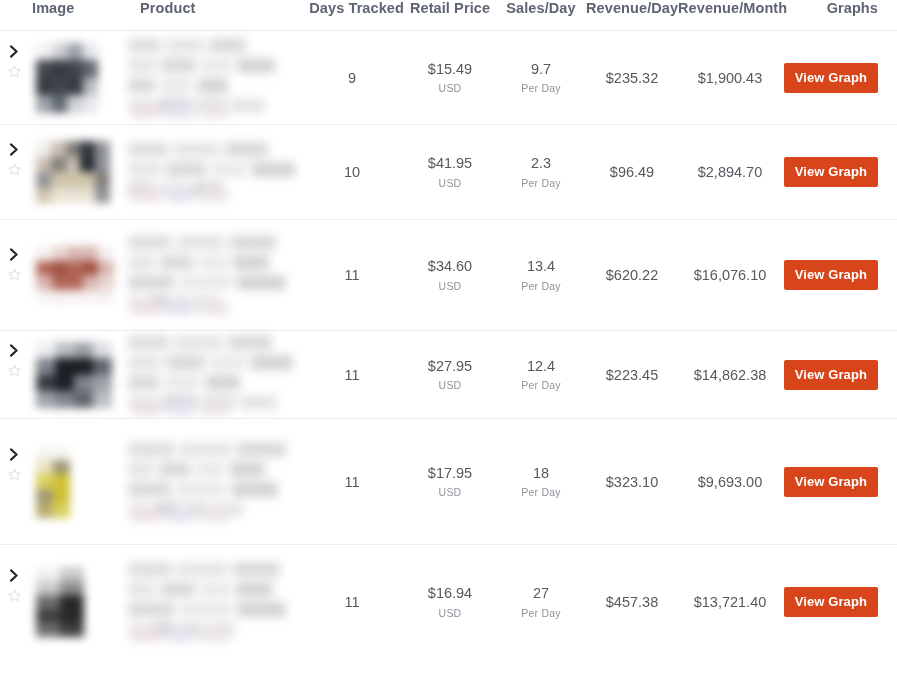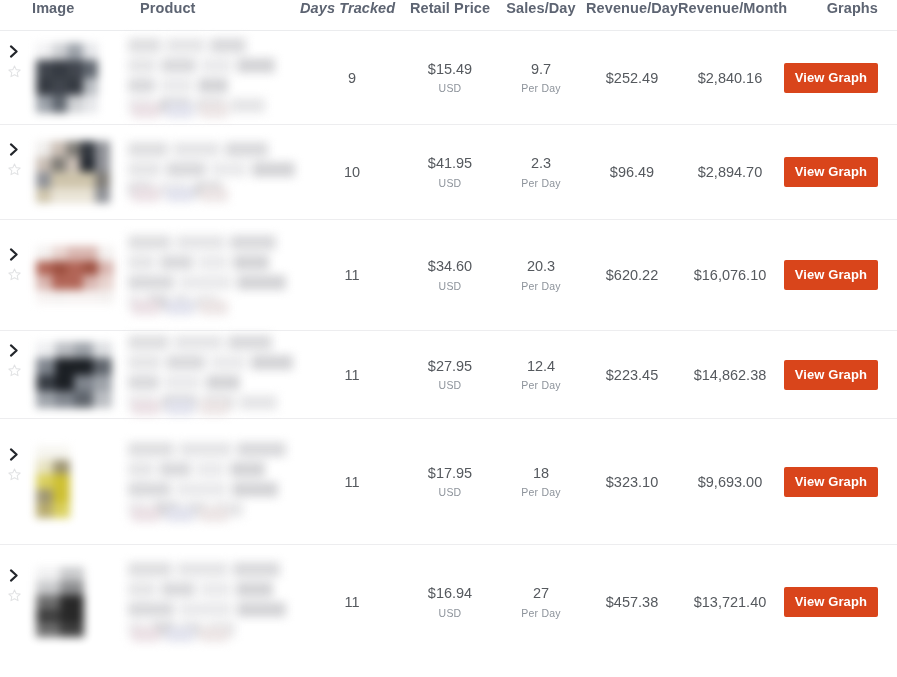--- a/index.html
+++ b/index.html
@@ -36,21 +36,21 @@
     vertical-align: bottom;
     white-space: nowrap;
     letter-spacing: .1px;
   }
   thead tr {
     border-bottom: 1px solid #ebecee;
   }
 
   .th-image    { width: 96px;  text-align: left;  padding-left: 32px; }
   .th-product  { width: 160px; text-align: left;  padding-left: 12px; }
-  .th-days     { width: 104px; text-align: left; font-style: italic;}
+  .th-days     { width: 104px; text-align: right;}
   .th-retail   { width: 92px;  text-align: center;}
   .th-sales    { width: 90px;  text-align: center;}
   .th-revday   { width: 92px;  text-align: center;}
   .th-revmonth { width: 104px; text-align: center;}
   .th-graphs   { width: 96px;  text-align: right; padding-right: 14px;}
   .th-actions  { width: 86px;  text-align: right; padding-right: 12px;}
 
   
   tbody tr {
     border-bottom: 1px solid #ededef;
@@ -245,22 +245,22 @@
           </td>
           <td class="num">9</td>
           <td>
             <div class="price-main">$15.49</div>
             <div class="price-sub">USD</div>
           </td>
           <td>
             <div class="price-main">9.7</div>
             <div class="price-sub">Per Day</div>
           </td>
-          <td class="money">$252.49</td>
-          <td class="money">$2,840.16</td>
+          <td class="money">$235.32</td>
+          <td class="money">$1,900.43</td>
           <td class="cell-graphs"><button class="btn-view-graph" style="background: rgb(217, 69, 27);">View Graph</button></td>
           <td class="cell-actions"></td>
         </tr>
         <tr style="height: 95px;">
           <td class="cell-toggle">
             <div class="toggle-stack">
               <div class="chev-col">
                 <span class="chev-icon"><svg width="11" height="13" viewBox="0 0 11 13" aria-hidden="true">
                     <path d="M2 1.4 L7.6 6.5 L2 11.6" fill="none" stroke="#23262b" stroke-width="2.1" stroke-linecap="round" stroke-linejoin="round"></path>
                   </svg></span>
@@ -386,21 +386,21 @@
                 <div class="px" style="left: 72px; top: 65px; width: 28px; height: 15px; background: rgb(234, 226, 226);"></div>
               </div>
             </div>
           </td>
           <td class="num">11</td>
           <td>
             <div class="price-main">$34.60</div>
             <div class="price-sub">USD</div>
           </td>
           <td>
-            <div class="price-main">20.3</div>
+            <div class="price-main">13.4</div>
             <div class="price-sub">Per Day</div>
           </td>
           <td class="money">$620.22</td>
           <td class="money">$16,076.10</td>
           <td class="cell-graphs"><button class="btn-view-graph" style="background: rgb(217, 69, 27);">View Graph</button></td>
           <td class="cell-actions"></td>
         </tr>
         <tr style="height: 88px;">
           <td class="cell-toggle">
             <div class="toggle-stack">

